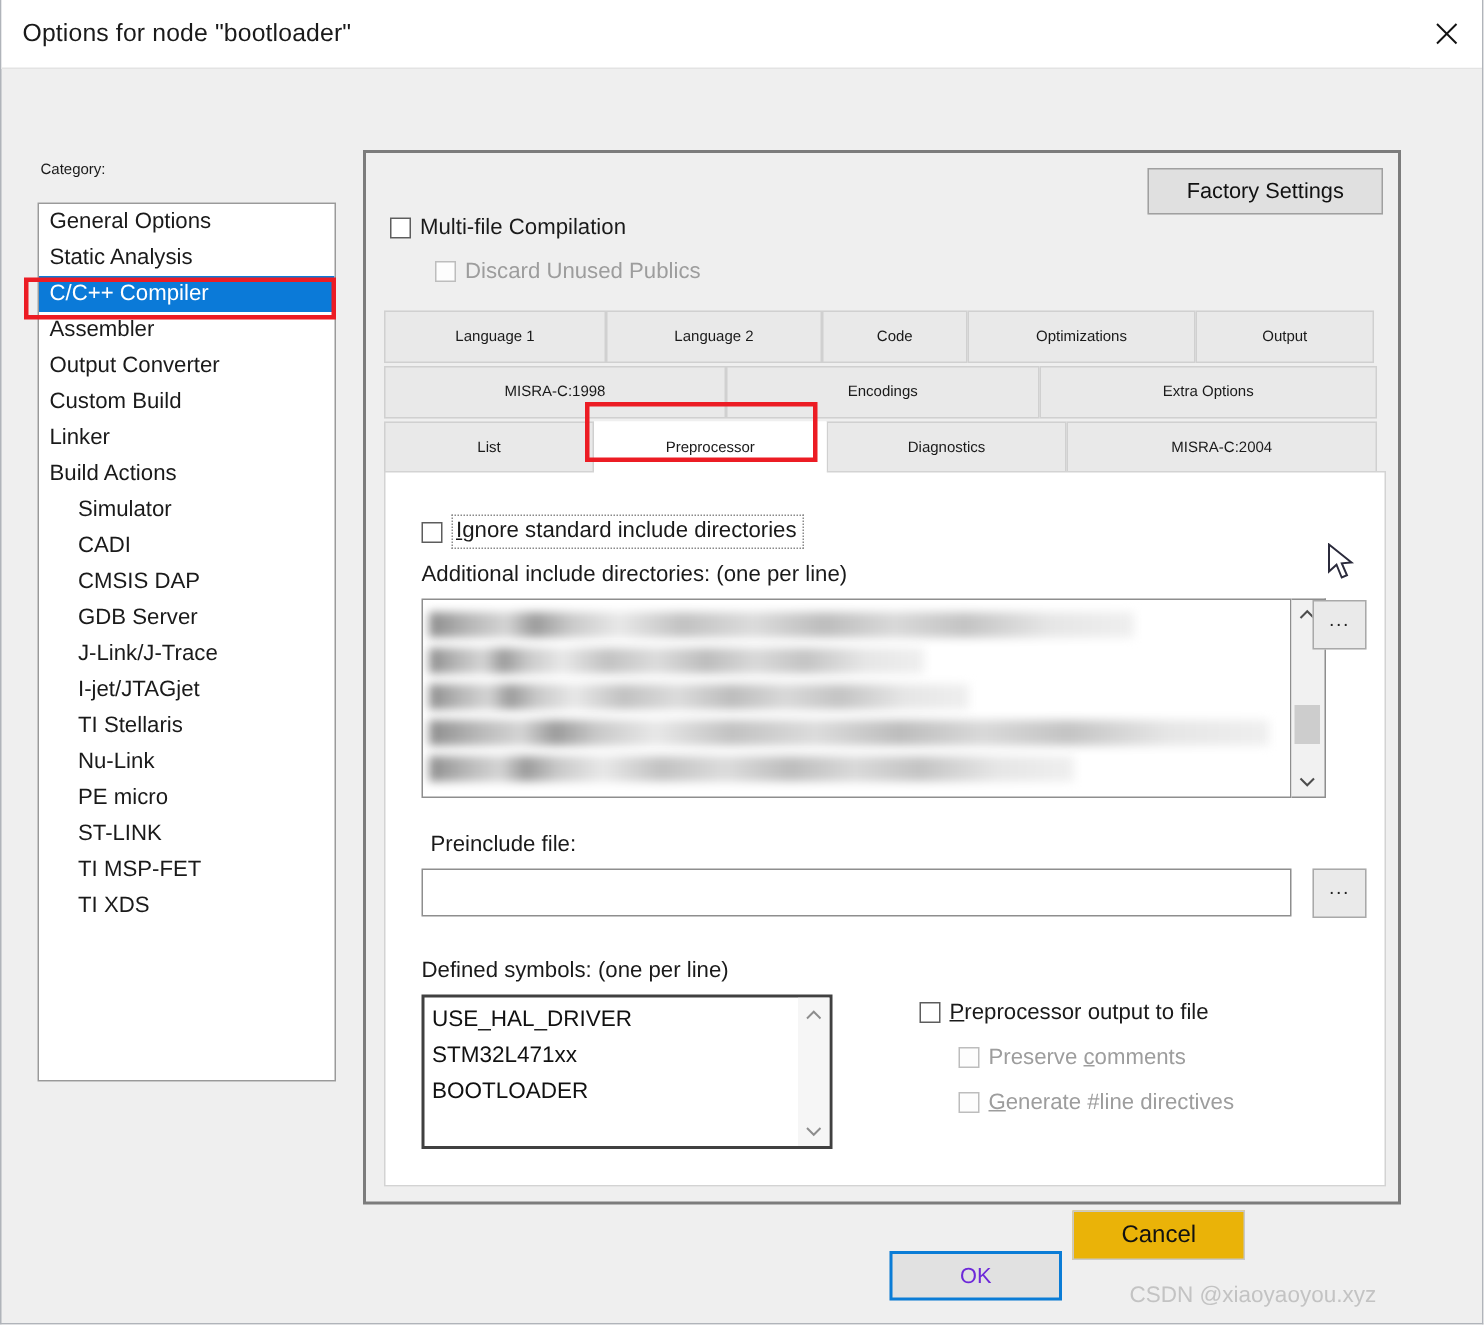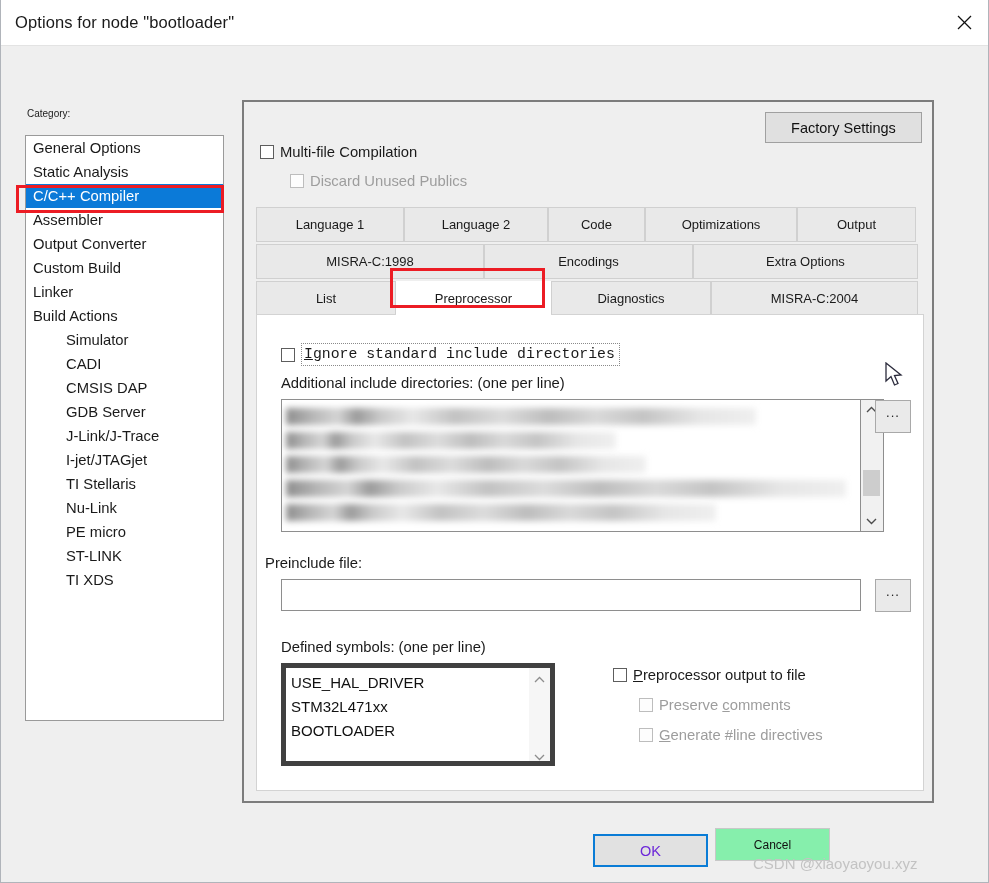--- a/index.html
+++ b/index.html
@@ -49,21 +49,21 @@
     border: 1px solid #9a9a9a;
     overflow: hidden;
   }
   .cat-item {
     height: 24px; line-height: 24px;
     padding-left: 7px;
     font-size: 14.8px; color: #1a1a1a;
     white-space: nowrap;
     cursor: default;
   }
-  .cat-item.indent { padding-left: 40px; }
+  .cat-item.indent { padding-left: 26px; }
   .cat-item.selected {
     background: #0b7ad8; color: #ffffff;
   }
 
   
   .redbox {
     position: absolute;
     border: 3px solid #ec1c24;
     pointer-events: none;
     z-index: 40;
@@ -104,21 +104,21 @@
   #cb-discard   { left: 46px; top: 71px; }
 
   
   #tabs { position: absolute; left: 12px; top: 105px; width: 668px; }
   .tabrow { display: flex; height: 35px; }
   .tab {
     background: #e9e9e9;
     border: 1px solid #d0d0d0;
     margin-right: 0;
     display: flex; align-items: center; justify-content: center;
-    font-size: 13px; color: #1a1a1a;
+    font-size: 10px; color: #1a1a1a;
     white-space: nowrap; cursor: default;
   }
   .tabrow:last-child .tab { margin-bottom: 0; }
   .tabrow { margin-bottom: 2px; }
   .tab.active {
     background: #ffffff;
     border: 1px solid #ffffff;
     border-bottom: 1px solid #ffffff;
     position: relative; z-index: 5;
   }
@@ -128,28 +128,27 @@
     position: absolute; left: 12px; top: 212px; width: 668px; height: 477px;
     background: #ffffff;
     border: 1px solid #d3d3d3;
   }
 
   #cb-ignore-row { left: 24px; top: 28px; }
   #cb-ignore-row .focusring {
     border: 1px dotted #8a8a8a;
     padding: 1px 4px 2px 2px;
     margin-left: 0px;
-    font-family: Liberation Mono, monospace;
   }
 
   .fieldlabel {
     position: absolute; font-size: 14.8px; color: #1a1a1a; white-space: nowrap;
   }
   #label-additional { left: 24px; top: 60px; }
-  #label-preinclude { left: 8px; top: 240px; }
+  #label-preinclude { left: 30px; top: 240px; }
   #label-defined    { left: 24px; top: 324px; }
 
   
   #incl-wrap {
     position: absolute; left: 24px; top: 84px; width: 332px; height: 133px;
   }
   #incl-box {
     position: absolute; left: 0; top: 0; width: 580px; height: 133px;
     background: #ffffff; border: 1px solid #8e8e8e;
     overflow: hidden;
@@ -193,45 +192,45 @@
     position: absolute; left: 618px; top: 264px; width: 36px; height: 33px;
     background: #eaeaea; border: 1px solid #a9a9a9;
     display: flex; align-items: center; justify-content: center;
     font-size: 13px; color: #222; letter-spacing: 1px; cursor: default;
     padding-bottom: 8px;
   }
 
   
   #sym-box {
     position: absolute; left: 24px; top: 348px; width: 274px; height: 103px;
-    background: #ffffff; border: 5px solid #404040; overflow: hidden;
+    background: #ffffff; border: 2px solid #404040; overflow: hidden;
   }
   #sym-list { position: absolute; left: 5px; top: 3px; }
   .symline { font-size: 15px; color: #111; line-height: 24px; white-space: nowrap; }
   #sym-scroll {
     position: absolute; right: 0px; top: 0px; width: 21px; height: 101px;
     background: #f6f6f6;
   }
 
   #out-cb-1 { left: 356px; top: 352px; }
   #out-cb-2 { left: 382px; top: 382px; }
   #out-cb-3 { left: 382px; top: 412px; }
 
   
   #ok-btn {
     position: absolute; left: 592px; top: 834px; width: 115px; height: 33px;
     background: #e1e1e1; border: 2px solid #0a7cd6;
     display: flex; align-items: center; justify-content: center;
     font-size: 14.5px; color: #6d28d9; cursor: default;
   }
   #cancel-btn {
-    position: absolute; left: 714px; top: 828px; width: 115px; height: 33px;
-    background: #86efac; border: 1px solid #c8c8c8;
-    display: flex; align-items: center; justify-content: center;
-    font-size: 12px; color: #111; cursor: default;
+    position: absolute; left: 714px; top: 807px; width: 115px; height: 33px;
+    background: #eab308; border: 1px solid #c8c8c8;
+    display: flex; align-items: center; justify-content: center;
+    font-size: 16px; color: #111; cursor: default;
   }
 
   #watermark {
     position: absolute; left: 752px; top: 855px;
     font-size: 15px; color: #c3c3c3; white-space: nowrap;
     z-index: 60;
   }
 
   #cursor { position: absolute; left: 884px; top: 362px; z-index: 70; }
 </style>
@@ -263,20 +262,21 @@
       <div class="cat-item indent">Simulator</div>
       <div class="cat-item indent">CADI</div>
       <div class="cat-item indent">CMSIS DAP</div>
       <div class="cat-item indent">GDB Server</div>
       <div class="cat-item indent">J-Link/J-Trace</div>
       <div class="cat-item indent">I-jet/JTAGjet</div>
       <div class="cat-item indent">TI Stellaris</div>
       <div class="cat-item indent">Nu-Link</div>
       <div class="cat-item indent">PE micro</div>
       <div class="cat-item indent">ST-LINK</div>
+      <div class="cat-item indent">TI MSP-FET</div>
       <div class="cat-item indent">TI XDS</div>
     </div>
   <div class="redbox" id="redbox-category"></div>
 
   <div id="options-panel">
 
     <div id="factory-btn">Factory Settings</div>
 
     <div class="cbrow" id="cb-multifile">
       <span class="cbbox"></span>

